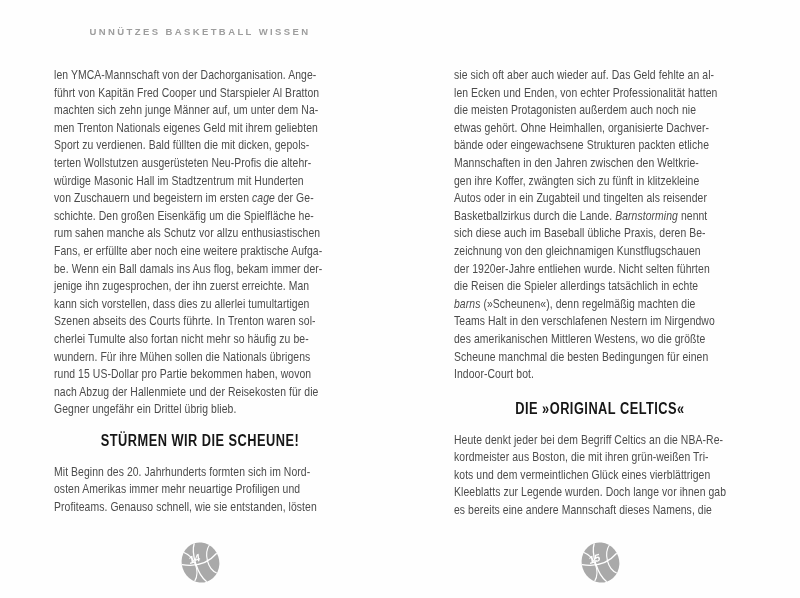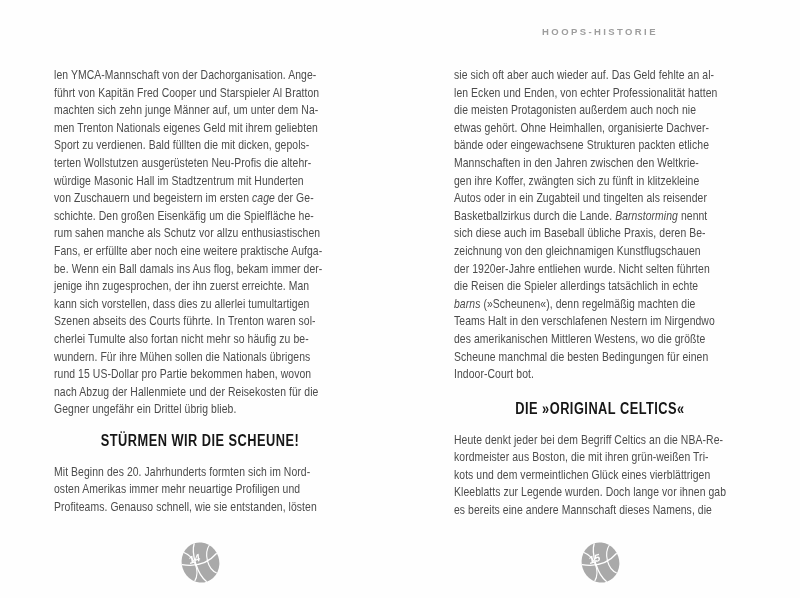--- a/index.html
+++ b/index.html
@@ -75,20 +75,21 @@
     height: 45px;
   }
   .pageno-ball svg { display: block; }
 </style>
 </head>
 <body>
 
 <div class="spread">
 
   <section class="page page-left">
+    <div class="running-head">UNNÜTZES BASKETBALL WISSEN</div>
 
     <div class="text-block">
       <p class="body-para">len YMCA-Mannschaft von der Dachorganisation. Ange-
 führt von Kapitän Fred Cooper und Starspieler Al Bratton
 machten sich zehn junge Männer auf, um unter dem Na-
 men Trenton Nationals eigenes Geld mit ihrem geliebten
 Sport zu verdienen. Bald füllten die mit dicken, gepols-
 terten Wollstutzen ausgerüsteten Neu-Profis die altehr-
 würdige Masonic Hall im Stadtzentrum mit Hunderten
 von Zuschauern und begeistern im ersten <i>cage</i> der Ge-
@@ -118,21 +119,20 @@
           <path d="M4.5 20 C 18 27 32 27 43.5 20" stroke="#ffffff" stroke-width="1.4" fill="none"></path>
           <path d="M10 8 C 20 16 21 33 12 41" stroke="#ffffff" stroke-width="1.2" fill="none"></path>
           <path d="M39 9 C 30 16 29 33 37 40" stroke="#ffffff" stroke-width="1.2" fill="none"></path>
           <text x="19" y="22" text-anchor="middle" font-family="Liberation Sans, sans-serif" font-size="11" font-weight="800" font-style="italic" fill="#ffffff">14</text>
         </g>
       </svg>
     </div>
   </section>
 
   <section class="page page-right">
-    <div class="running-head">HOOPS-HISTORIE</div>
 
     <div class="text-block">
       <p class="body-para">sie sich oft aber auch wieder auf. Das Geld fehlte an al-
 len Ecken und Enden, von echter Professionalität hatten
 die meisten Protagonisten außerdem auch noch nie
 etwas gehört. Ohne Heimhallen, organisierte Dachver-
 bände oder eingewachsene Strukturen packten etliche
 Mannschaften in den Jahren zwischen den Weltkrie-
 gen ihre Koffer, zwängten sich zu fünft in klitzekleine
 Autos oder in ein Zugabteil und tingelten als reisender

